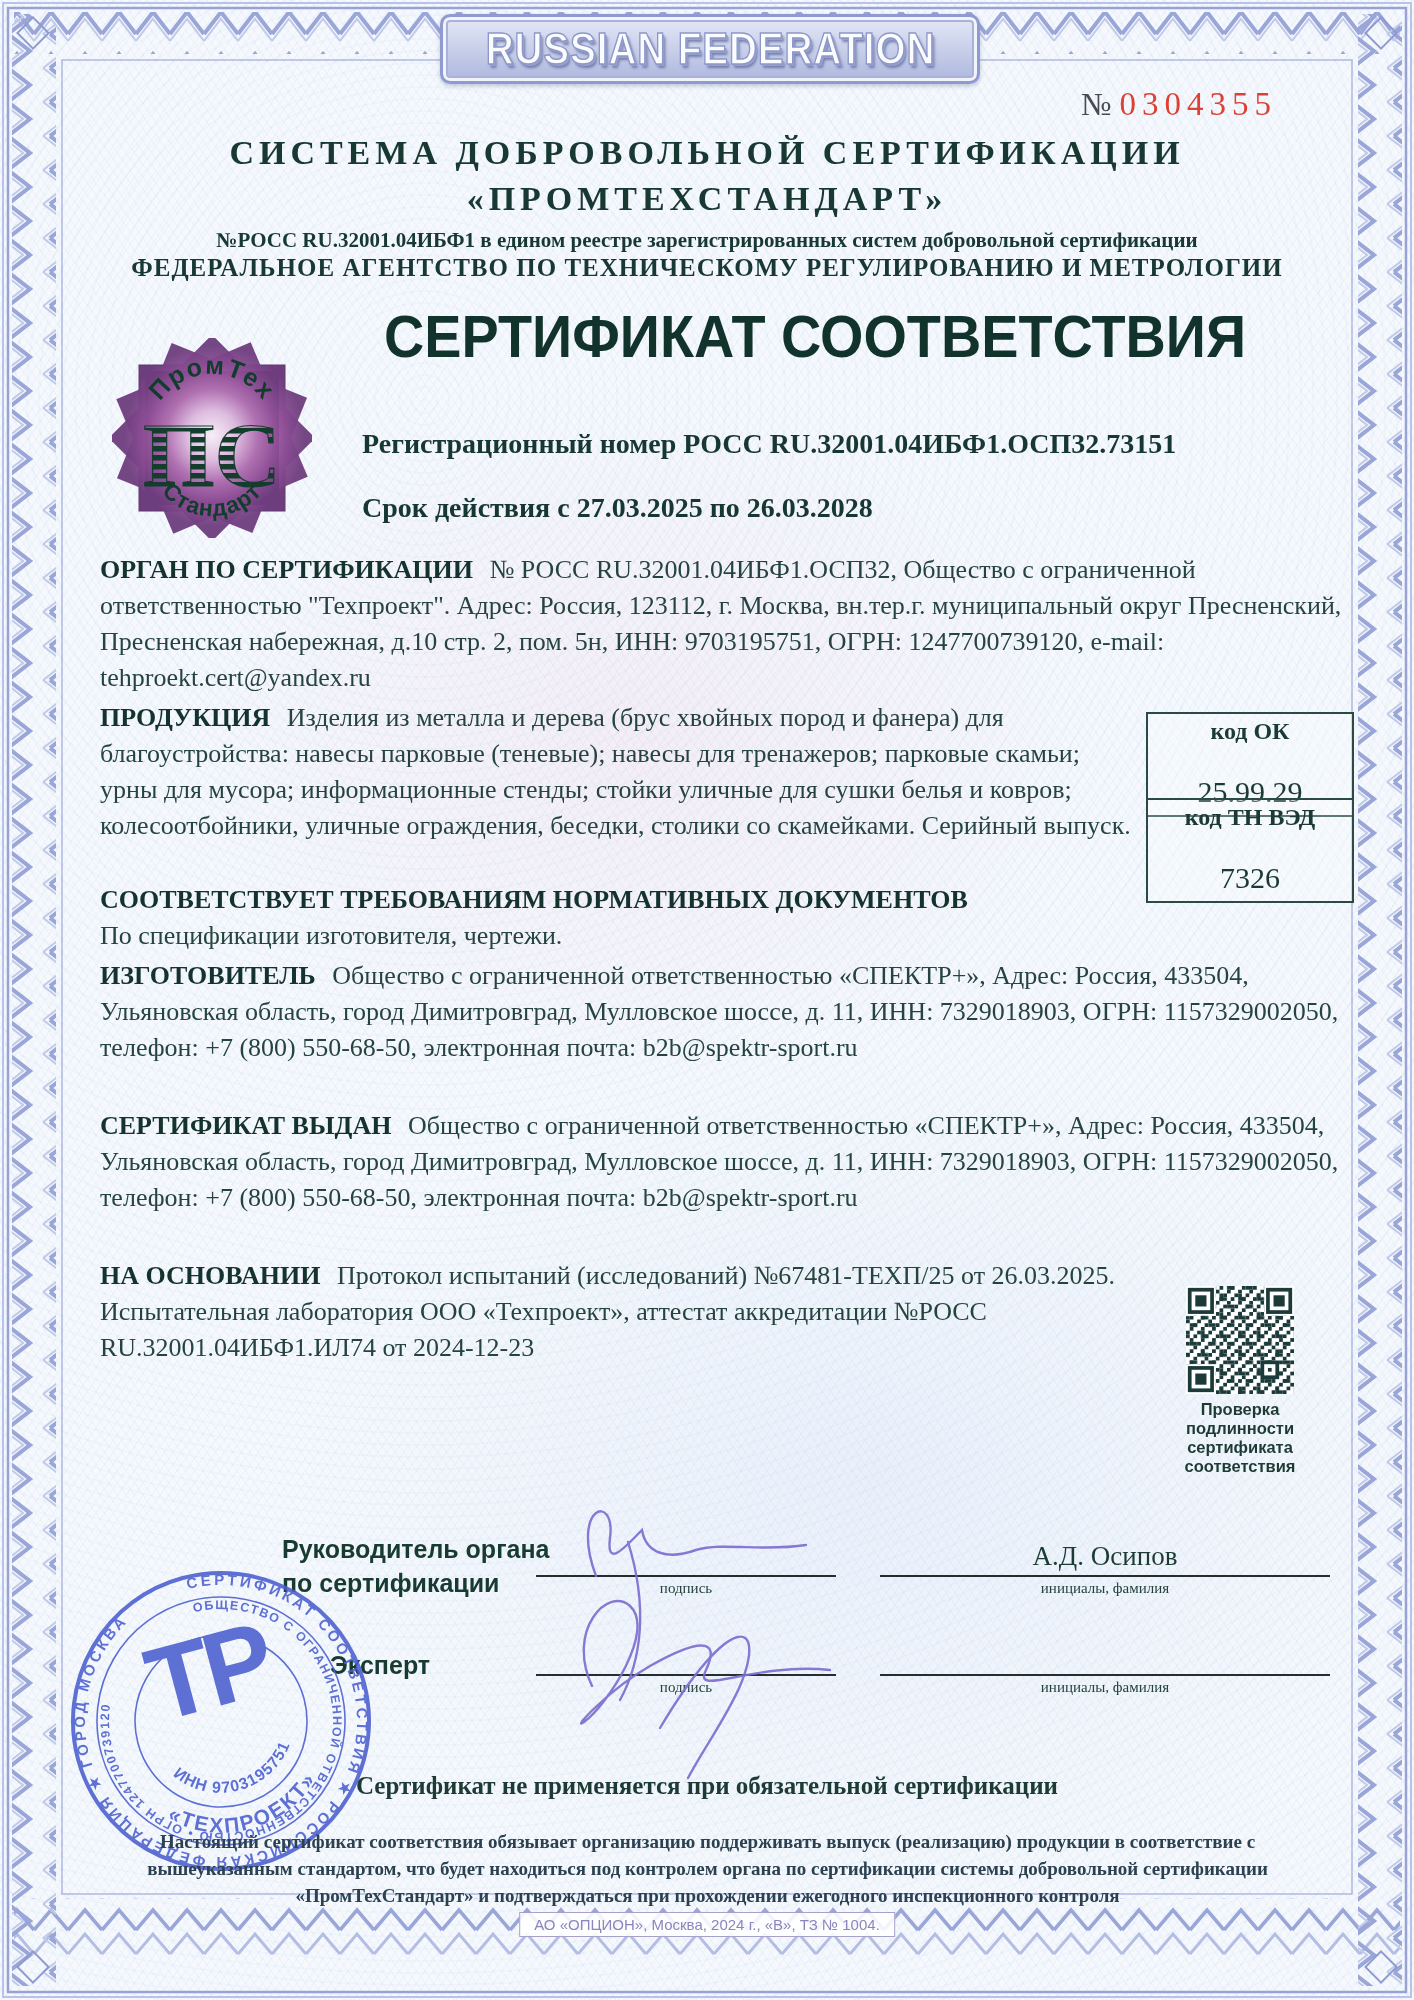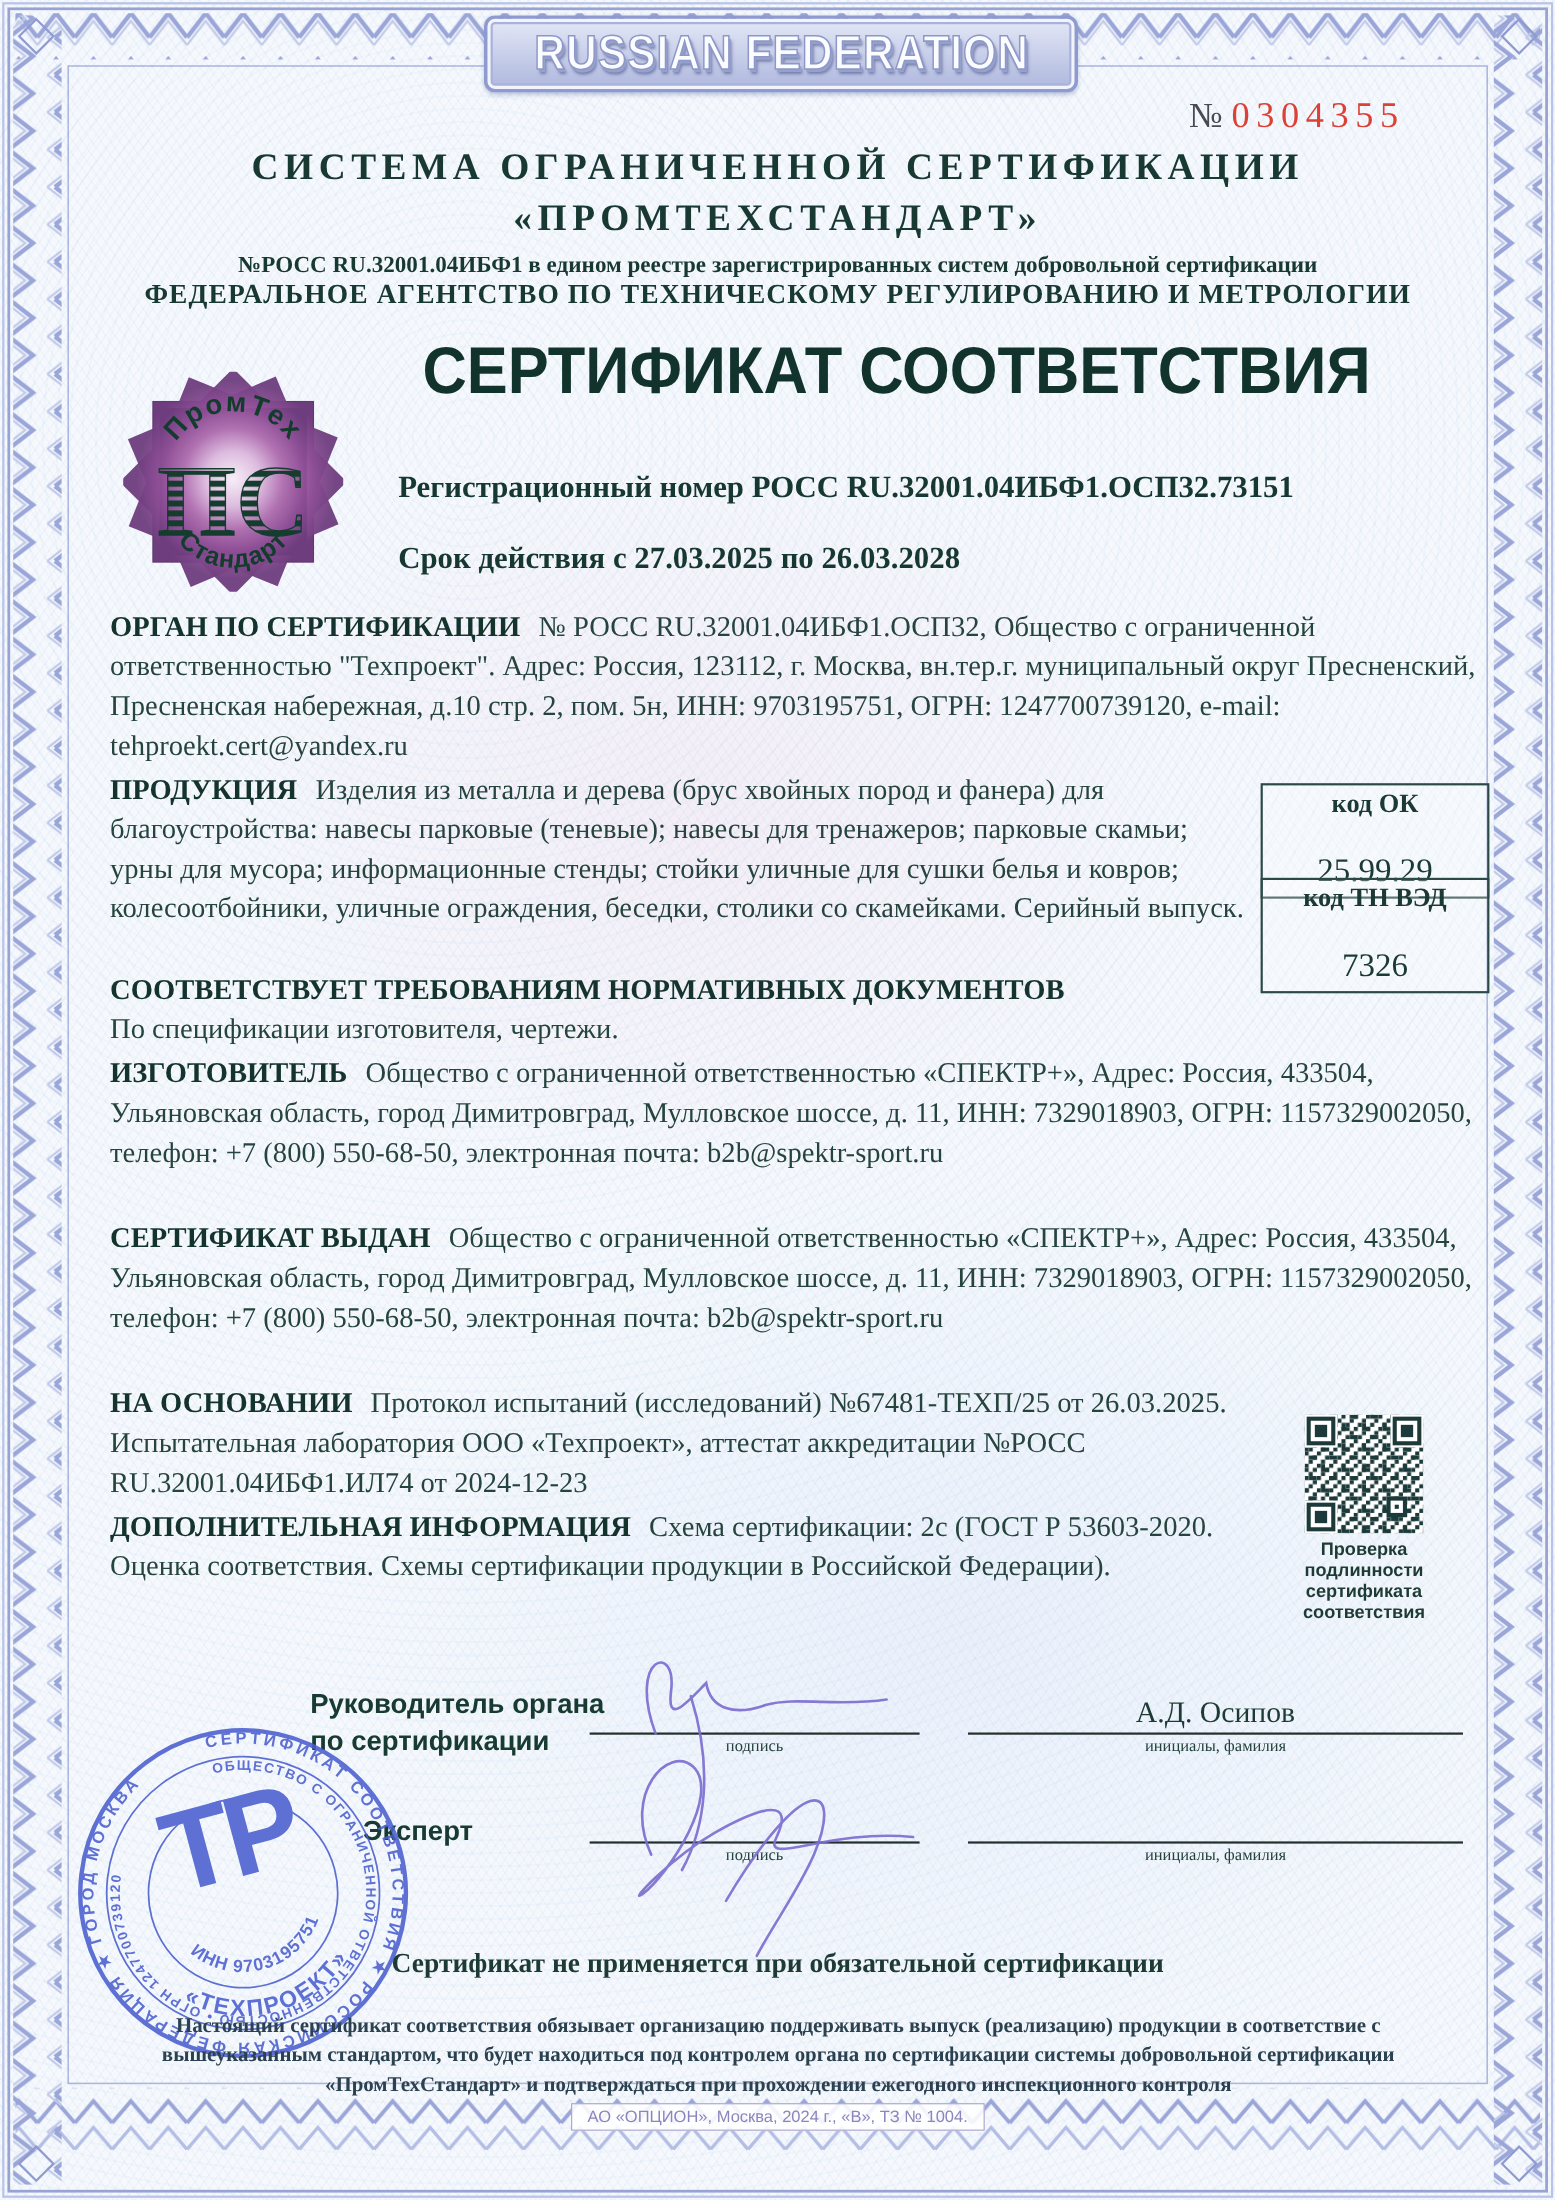--- a/index.html
+++ b/index.html
@@ -112,21 +112,21 @@
   </svg>
 
   <div class="abs banner">
     <div class="banner-text">RUSSIAN FEDERATION</div>
   </div>
 
   <div class="abs blank-no">
     <span class="sign">№</span><span class="digits">0304355</span>
   </div>
 
-  <div class="abs h-center h1">СИСТЕМА ОГРАНИЧЕННОЙ СЕРТИФИКАЦИИ</div>
+  <div class="abs h-center h1">СИСТЕМА ДОБРОВОЛЬНОЙ СЕРТИФИКАЦИИ</div>
   <div class="abs h-center h2">«ПРОМТЕХСТАНДАРТ»</div>
   <div class="abs h-center h3">№РОСС RU.32001.04ИБФ1 в едином реестре зарегистрированных систем добровольной сертификации</div>
   <div class="abs h-center h4">ФЕДЕРАЛЬНОЕ АГЕНТСТВО ПО ТЕХНИЧЕСКОМУ РЕГУЛИРОВАНИЮ И МЕТРОЛОГИИ</div>
 
   <div class="abs doc-title">СЕРТИФИКАТ СООТВЕТСТВИЯ</div>
 
   <svg class="abs" width="200" height="200" viewBox="0 0 200 200" style="left:112px;top:338px;">
     <defs>
       <radialGradient id="lg" cx="50%" cy="48%" r="62%">
         <stop offset="0" stop-color="#f7eef8"></stop>
@@ -192,24 +192,20 @@
   <div class="abs sec" style="top:1108px;">
     <span class="lbl">СЕРТИФИКАТ ВЫДАН</span>
     <span>Общество с ограниченной ответственностью «СПЕКТР+», Адрес: Россия, 433504, Ульяновская область, город Димитровград, Мулловское шоссе, д. 11, ИНН: 7329018903, ОГРН: 1157329002050, телефон: +7 (800) 550-68-50, электронная почта: b2b@spektr-sport.ru</span>
   </div>
 
   <div class="abs sec narrow" style="top:1258px;">
     <span class="lbl">НА ОСНОВАНИИ</span>
     <span>Протокол испытаний (исследований) №67481-ТЕХП/25 от 26.03.2025. Испытательная лаборатория ООО «Техпроект», аттестат аккредитации №РОСС RU.32001.04ИБФ1.ИЛ74 от 2024-12-23</span>
   </div>
 
-  <div class="abs sec narrow" style="top:1370px;">
-    <span class="lbl">ДОПОЛНИТЕЛЬНАЯ ИНФОРМАЦИЯ</span>
-    <span>Схема сертификации: 2с (ГОСТ Р 53603-2020. Оценка соответствия. Схемы сертификации продукции в Российской Федерации).</span>
-  </div>
 
   <div class="abs qr-wrap">
     <svg width="108" height="108" viewBox="0 0 29 29">
       <defs>
         <pattern id="qa" width="3" height="3" patternUnits="userSpaceOnUse">
           <rect x="0" y="0" width="1" height="1" fill="#1d3a3a"></rect>
           <rect x="2" y="1" width="1" height="1" fill="#1d3a3a"></rect>
           <rect x="1" y="2" width="1" height="1" fill="#1d3a3a"></rect>
         </pattern>
         <pattern id="qb" width="5" height="5" patternUnits="userSpaceOnUse">

